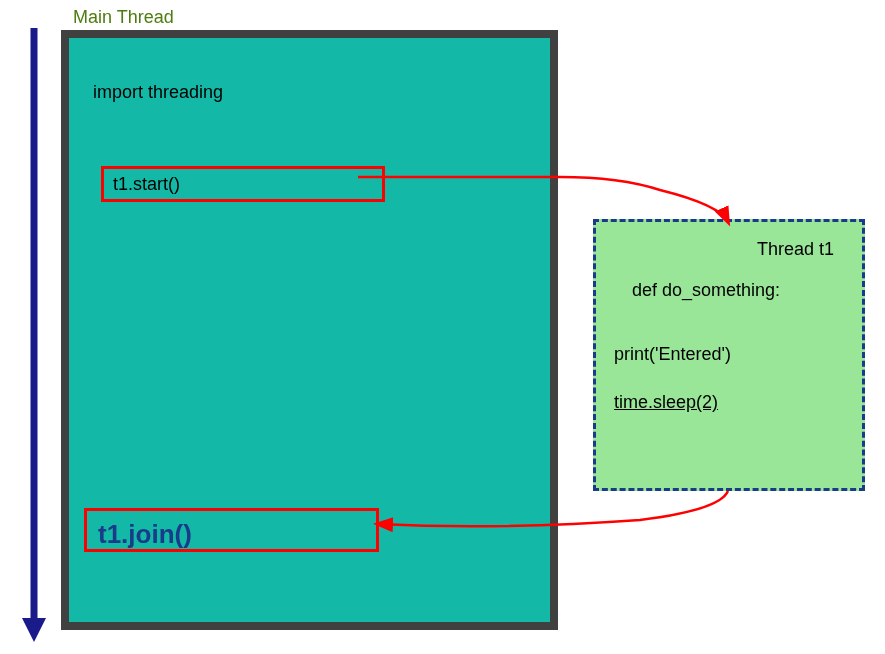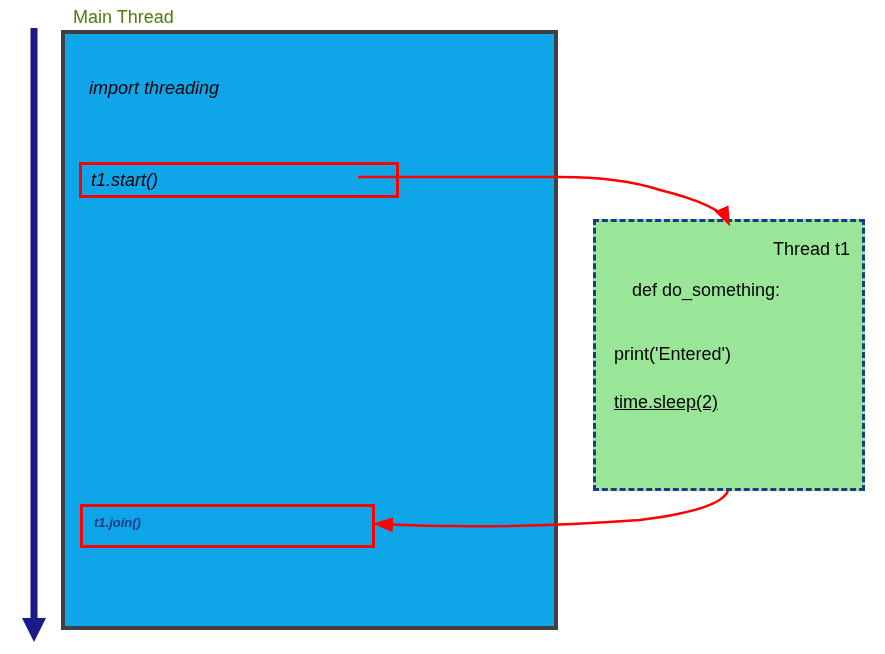--- a/index.html
+++ b/index.html
@@ -7,23 +7,22 @@
     .container { position: relative; width: 885px; height: 654px; }
     
     .timeline-arrow { position: absolute; left: 22px; top: 28px; }
     
     .main-thread-box {
       position: absolute;
       left: 61px;
       top: 30px;
       width: 497px;
       height: 600px;
-      background: #0ea5e9;
-      border: 4px solid #404040;
-      font-style: italic;
+      background: #14b8a6;
+      border: 8px solid #404040;
     }
     
     .main-thread-label {
       position: absolute;
       left: 73px;
       top: 7px;
       font-size: 18px;
       color: #4d7c0f;
     }
     
@@ -45,21 +44,21 @@
       top: 219px;
       width: 272px;
       height: 272px;
       background: #99e699;
       border: 3px dashed #1a3a8a;
     }
     
     .join-text {
       font-weight: bold;
       color: #1a3a8a;
-      font-size: 13px;
+      font-size: 26px;
     }
     
     svg.arrow-svg {
       position: absolute;
       left: 0;
       top: 0;
       width: 885px;
       height: 654px;
       pointer-events: none;
     }
@@ -72,32 +71,32 @@
   <svg class="timeline-arrow" width="24" height="614">
     <line x1="12" y1="0" x2="12" y2="593" stroke="#1a1a8a" stroke-width="7"></line>
     <polygon points="0,590 24,590 12,614" fill="#1a1a8a"></polygon>
   </svg>
 
   <div class="main-thread-label">Main Thread</div>
 
   <div class="main-thread-box">
     <div class="code-line" style="left:24px; top:44px;">import threading</div>
 
-    <div class="highlight-box" style="left:14px; top:128px; width:320px; height:36px;text-align:right;">
+    <div class="highlight-box" style="left:32px; top:128px; width:284px; height:36px;text-align:right;">
       <div class="code-line" style="left:9px; top:5px;">t1.start()</div>
     </div>
 
     <div class="highlight-box" style="left:15px; top:470px; width:295px; height:44px;">
       <div class="code-line join-text" style="left:11px; top:8px;">t1.join()</div>
     </div>
 
   </div>
 
   <div class="thread-t1-box">
-    <div class="code-line" style="right:12px; top:17px; position:absolute;margin-left:12px;">Thread t1</div>
+    <div class="code-line" style="right:28px; top:17px; position:absolute;margin-left:12px;">Thread t1</div>
     <div class="code-line" style="left:18px; top:122px;">print('Entered')</div>
     <div class="code-line" style="left:36px; top:58px;">def do_something:</div>
     <div class="code-line" style="left:18px; top:170px;text-decoration:underline;">time.sleep(2)</div>
   </div>
 
   <svg class="arrow-svg">
     <defs>
       <marker id="arrowhead-red" markerWidth="8" markerHeight="8" refX="6" refY="3" orient="auto">
         <polygon points="0,0 8,3 0,6" fill="#ff0000"></polygon>
       </marker>

